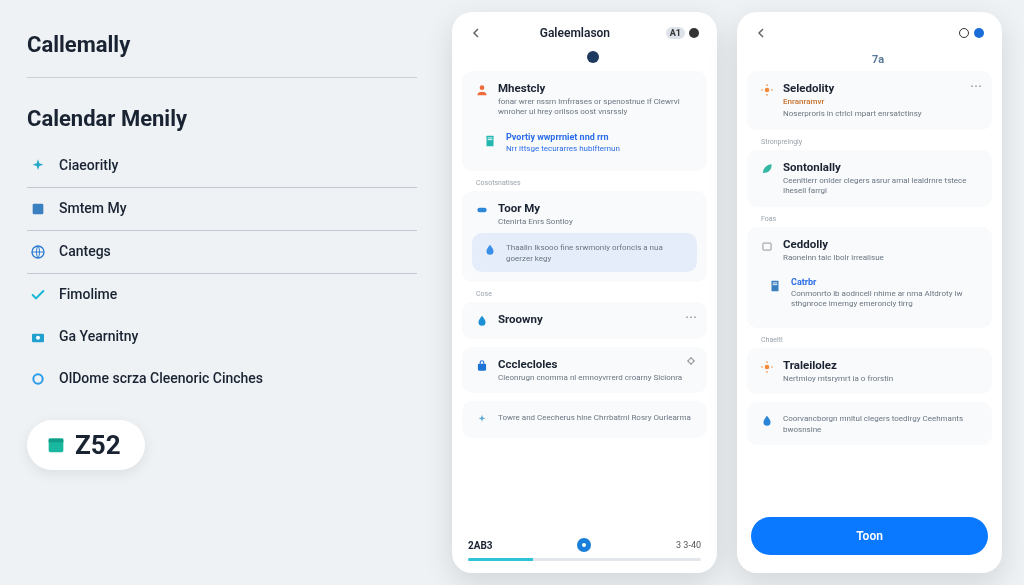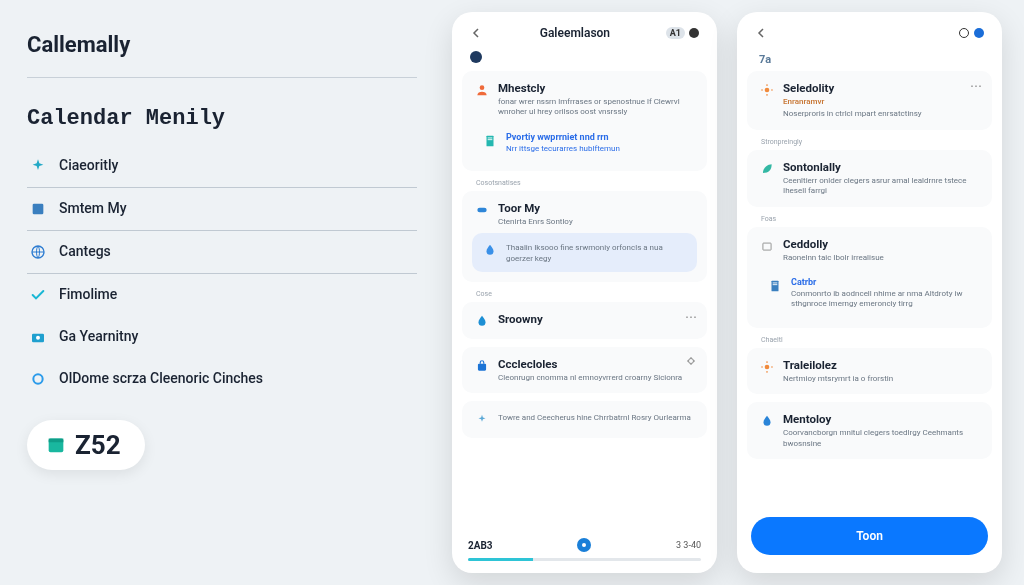--- a/index.html
+++ b/index.html
@@ -24,21 +24,20 @@
   font-weight: 700;
   color: #1a2332;
   padding-bottom: 20px;
   border-bottom: 1px solid #c8d0d8;
 }
 .section-title {
   font-size: 22px;
   font-weight: 700;
   color: #1a2332;
   margin: 28px 0 14px 0;
-  font-family: Liberation Mono, monospace;
 }
 .nav-item {
   display: flex;
   align-items: flex-start;
   gap: 12px;
   padding: 12px 2px;
   border-bottom: 1px solid #c0c9d2;
 }
 .nav-item.no-border { border-bottom: none; }
 .nav-label {
@@ -110,21 +109,22 @@
 }
 .hdr-badge {
   font-size: 9px;
   background: #dde3e9;
   color: #333;
   padding: 1px 4px;
   border-radius: 6px;
   font-weight: 700;
 }
 .phone-sub-icon {
-  padding: 0 18px 4px 18px;
+  padding: 0 18px 4px 35px;
+  text-align: center;
 }
 .phone-body {
   flex: 1;
   overflow-y: auto;
   padding: 0 10px;
 }
 .card {
   background: #f9fafb;
   border-radius: 10px;
   padding: 10px 12px;
@@ -551,21 +551,20 @@
   </div>
       <div class="card">
 
     <div class="card-row">
       <span class="card-icon">
             <svg width="14" height="14" viewBox="0 0 24 24">
               <path d="M12 3c4 5 6 8 6 11a6 6 0 11-12 0c0-3 2-6 6-11z" fill="#2a84d8"></path>
             </svg>
           </span>
       <div style="flex:1">
-        <div class="card-title">Mentoloy</div>
 
         <div class="card-desc">Coorvancborgn mnitul clegers toedlrgy Ceehmants bwosnsine</div>
       </div>
     </div>
 
   </div>
     </div>
   <div class="cta-button">Toon</div>
 </div>
 

